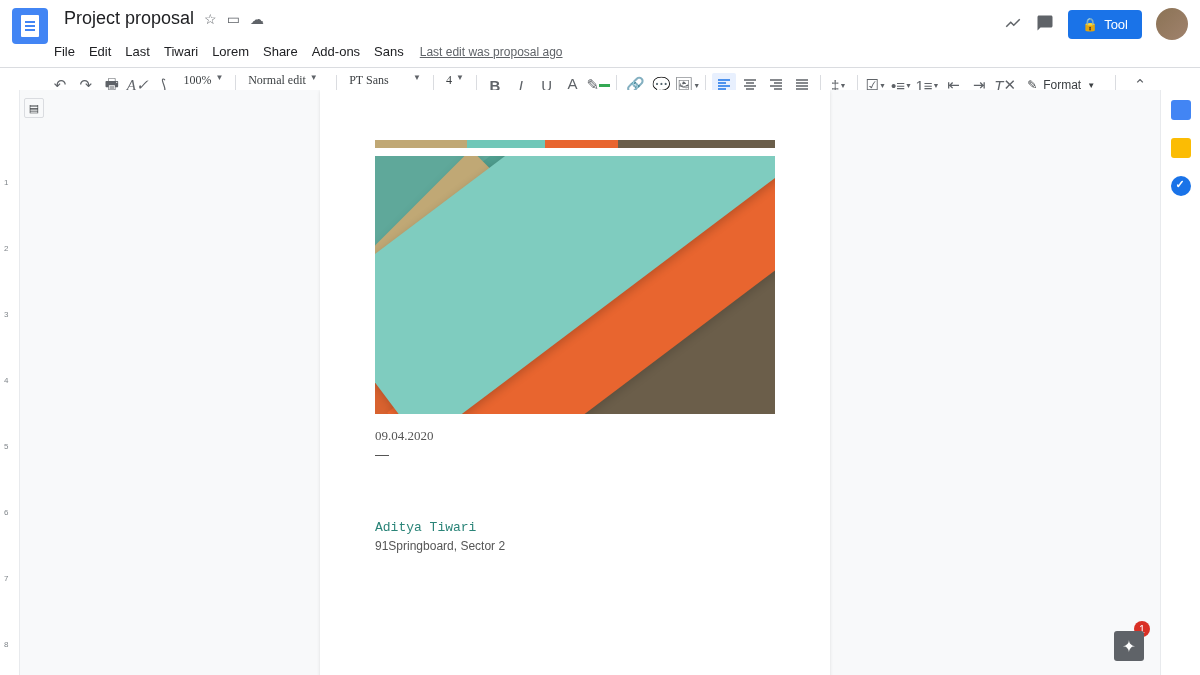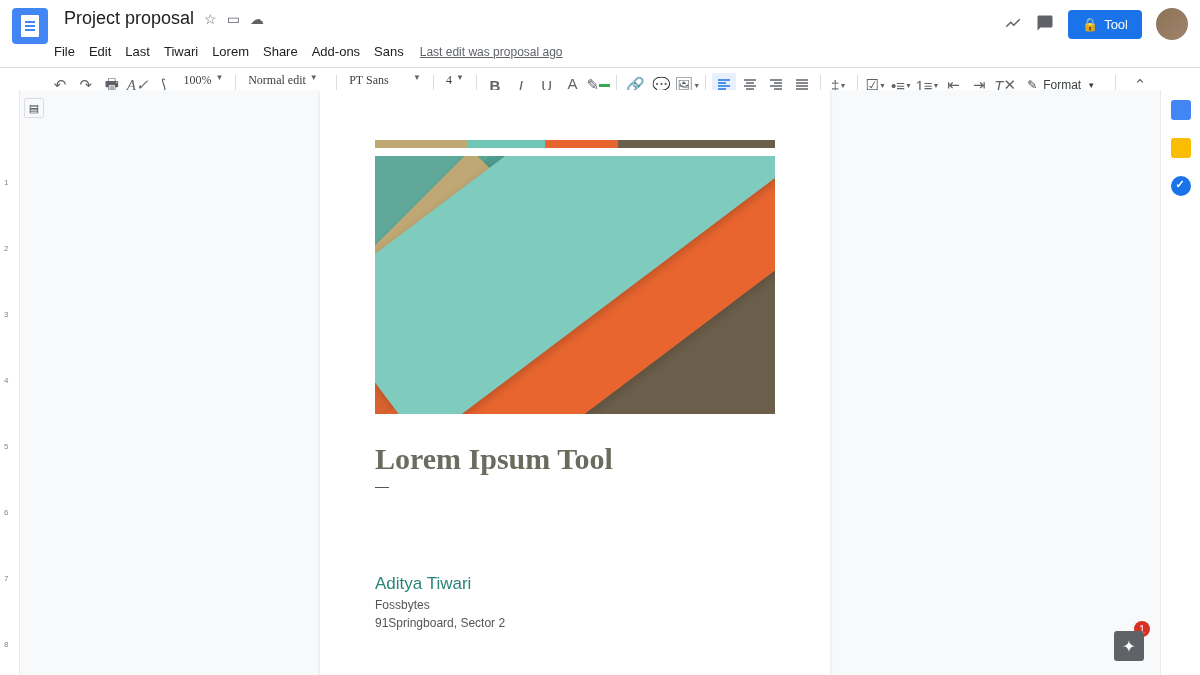--- a/index.html
+++ b/index.html
@@ -63,21 +63,21 @@
 .sh-brown { width: 420px; height: 420px; background: #6b5e4a; transform: rotate(45deg); right: -210px; top: 60px; }
 .sh-orange { width: 480px; height: 120px; background: #e8652f; transform: rotate(-37deg); right: -80px; top: 100px; box-shadow: 0 3px 8px rgba(0,0,0,.15); }
 .sh-teal { width: 520px; height: 180px; background: #7fccbf; transform: rotate(-37deg); right: -60px; top: -30px; box-shadow: 0 3px 10px rgba(0,0,0,.2); }
 .sh-tan { width: 220px; height: 350px; background: #c0a875; transform: rotate(45deg); left: -60px; top: 20px; box-shadow: 2px 0 8px rgba(0,0,0,.1); }
 .sh-or-tri { width: 200px; height: 200px; background: #d8622f; transform: rotate(45deg); left: -140px; top: 150px; }
 .sh-dteal { width: 200px; height: 130px; background: #509e8f; transform: rotate(-37deg); left: 90px; top: -40px; }
 
 .doc-h1 { font-family: Georgia, serif; font-size: 30px; font-weight: 700; color: #6b6b5e; margin-top: 28px; }
 .doc-date { font-size: 13px; color: #555; margin-top: 14px; font-family: Georgia, serif; }
 .doc-dash { font-size: 14px; color: #555; margin-top: 2px; }
-.doc-author { font-size: 17px; color: #2a8478; margin-top: 80px; font-family: Liberation Sans, sans-serif; }
+.doc-author { font-size: 13px; color: #2a8478; margin-top: 58px; font-family: Liberation Mono, monospace; }
 .doc-company { font-size: 12px; color: #555; margin-top: 4px; }
 .doc-addr { font-size: 12px; color: #555; margin-top: 4px; }
 
 
 .side-panel { position: absolute; right: 0; top: 90px; width: 40px; height: calc(100% - 90px); background: #fff; border-left: 1px solid #e8eaed; display: flex; flex-direction: column; align-items: center; padding-top: 10px; gap: 18px; }
 .sp-icon { width: 20px; height: 20px; border-radius: 3px; cursor: pointer; }
 .sp-cal { background: #4285f4; }
 .sp-keep { background: #fbbc04; }
 .sp-tasks { background: #1a73e8; border-radius: 50%; position: relative; }
 .sp-tasks::after { content: '✓'; position: absolute; color: #fff; font-size: 11px; font-weight: bold; left: 5px; top: 2px; }
@@ -247,24 +247,23 @@
         <div class="cs4"></div>
     </div>
     <div class="hero">
       <div class="shape sh-dteal"></div>
       <div class="shape sh-tan"></div>
       <div class="shape sh-or-tri"></div>
       <div class="shape sh-brown"></div>
       <div class="shape sh-orange"></div>
       <div class="shape sh-teal"></div>
     </div>
-    <h1 class="doc-h1">Lorem Ipsum Tool</h1>
+    <div class="doc-date">09.04.2020</div>
     <div class="doc-dash">—</div>
     <div class="doc-author">Aditya Tiwari</div>
-    <div class="doc-company">Fossbytes</div>
     <div class="doc-addr">91Springboard, Sector 2</div>
   </div>
 </div>
 
 <div class="side-panel">
   <div class="sp-icon sp-cal"></div>
   <div class="sp-icon sp-keep"></div>
   <div class="sp-icon sp-tasks"></div>
 </div>
 

